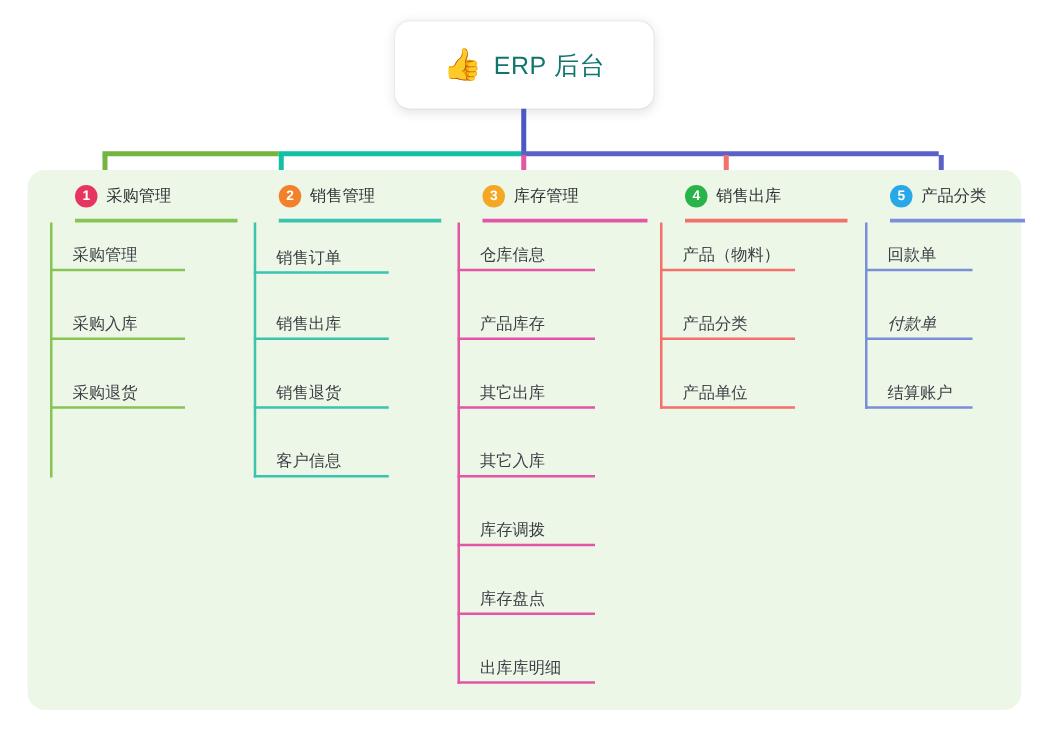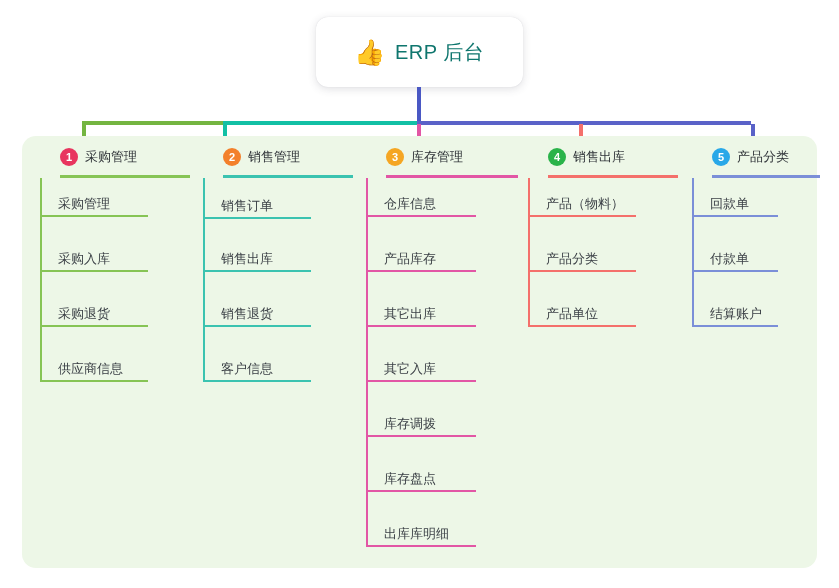--- a/index.html
+++ b/index.html
@@ -103,24 +103,20 @@
           <div class="leaf-rule" style="width: 100%; background: rgb(134, 196, 85);"></div>
         </div>
         <div class="leaf" style="left: 0px; top: 100px; width: 108px;">
           <span class="leaf-text">采购入库</span>
           <div class="leaf-rule" style="width: 100%; background: rgb(134, 196, 85);"></div>
         </div>
         <div class="leaf" style="left: 0px; top: 155px; width: 108px;">
           <span class="leaf-text">采购退货</span>
           <div class="leaf-rule" style="width: 100%; background: rgb(134, 196, 85);"></div>
         </div>
-        <div class="leaf" style="left: 0px; top: 210px; width: 108px;">
-          <span class="leaf-text">供应商信息</span>
-          <div class="leaf-rule" style="width: 100%; background: rgb(134, 196, 85);"></div>
-        </div>
       </div>
       <div class="col" style="left: 181px; width: 150px;">
         <div class="col-head">
           <span class="badge" style="background: rgb(243, 128, 43);">2</span>
           <span class="head-text">销售管理</span>
           <div class="head-rule" style="width: 130px; background: rgb(59, 195, 176);"></div>
         </div>
         <div class="spine" style="left: 0px; top: 42px; height: 204px; background: rgb(59, 195, 176);"></div>
         <div class="leaf" style="left: 0px; top: 47px; width: 108px; text-decoration: underline;">
           <span class="leaf-text">销售订单</span>
@@ -199,21 +195,21 @@
         <div class="col-head">
           <span class="badge" style="background: rgb(41, 168, 232);">5</span>
           <span class="head-text">产品分类</span>
           <div class="head-rule" style="width: 108px; background: rgb(123, 143, 216);"></div>
         </div>
         <div class="spine" style="left: 0px; top: 42px; height: 149px; background: rgb(123, 143, 216);"></div>
         <div class="leaf" style="left: 0px; top: 45px; width: 86px;">
           <span class="leaf-text">回款单</span>
           <div class="leaf-rule" style="width: 100%; background: rgb(123, 143, 216);"></div>
         </div>
-        <div class="leaf" style="left: 0px; top: 100px; width: 86px;">
+        <div class="leaf" style="left: 0px; top: 100px; width: 86px; font-style: italic;">
           <span class="leaf-text">付款单</span>
           <div class="leaf-rule" style="width: 100%; background: rgb(123, 143, 216);"></div>
         </div>
         <div class="leaf" style="left: 0px; top: 155px; width: 86px;">
           <span class="leaf-text">结算账户</span>
           <div class="leaf-rule" style="width: 100%; background: rgb(123, 143, 216);"></div>
         </div>
       </div>
     </div>
 

